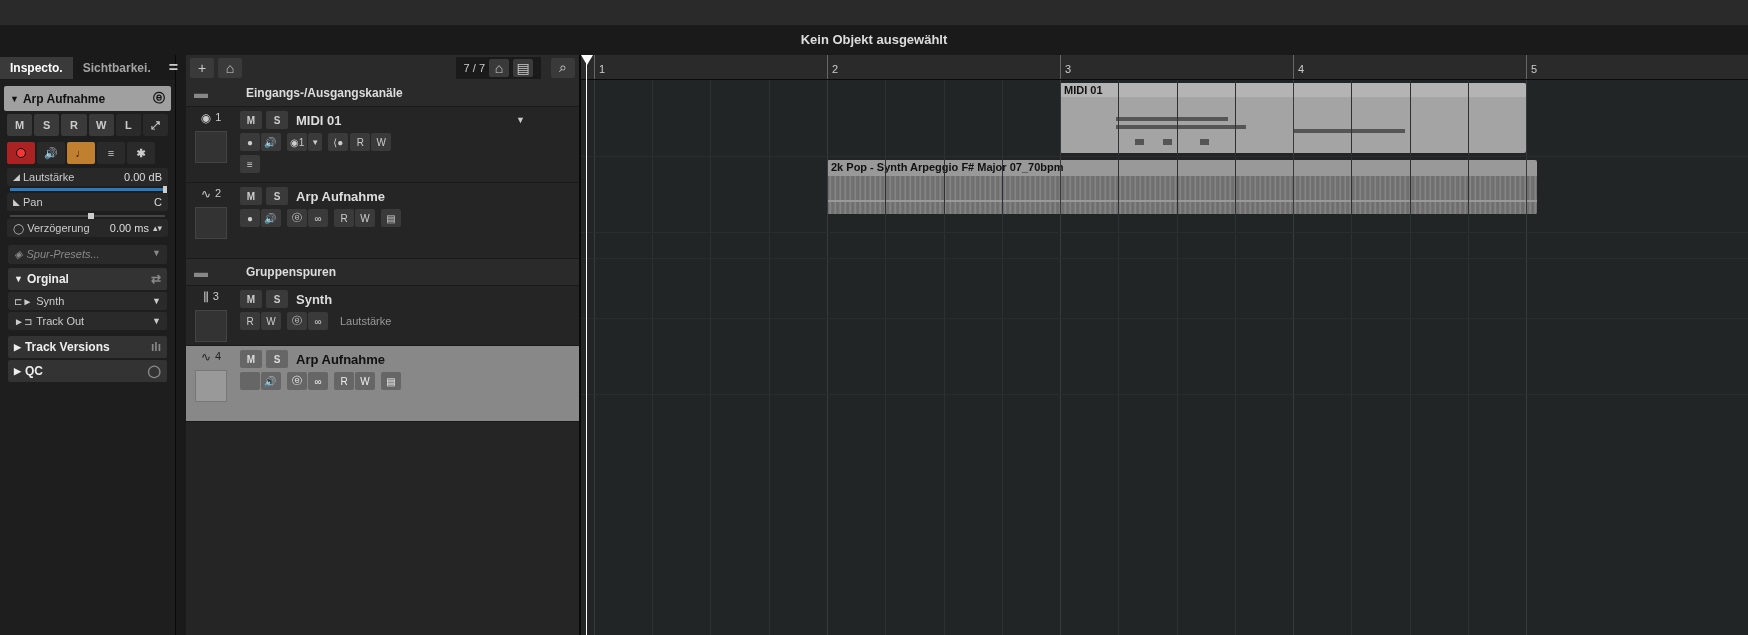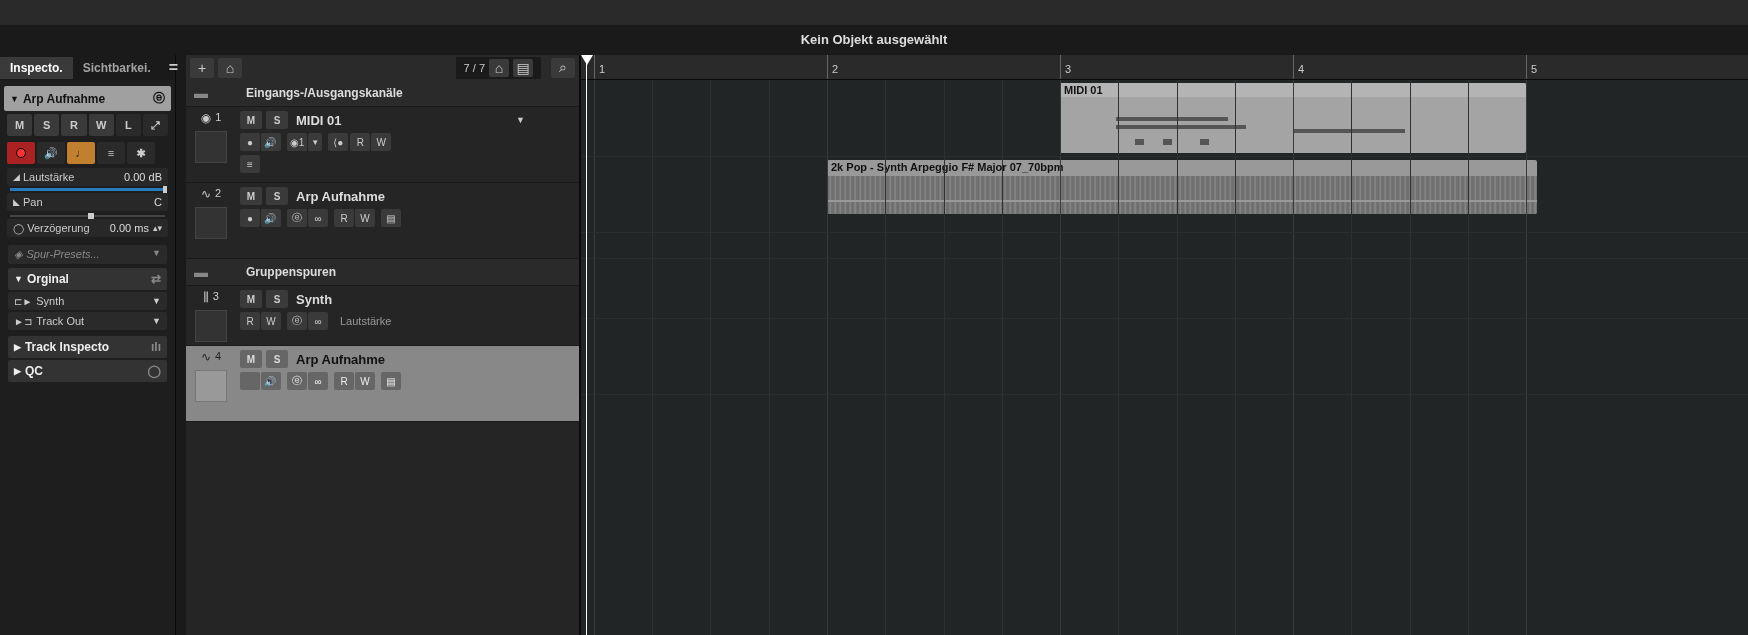--- a/index.html
+++ b/index.html
@@ -185,21 +185,21 @@
         <span class="arrow">▼</span>
       </div>
       <div class="route-row">
         <span class="route-icon">►⊐</span>
         <span>Track Out</span>
         <span class="arrow">▼</span>
       </div>
 
       <div class="sub-section" style="margin-top:6px;">
         <span class="tri">▶</span>
-        <span>Track Inspecto</span>
+        <span>Track Versions</span>
         <span class="icon-right">ılı</span>
       </div>
       <div class="sub-section">
         <span class="tri">▶</span>
         <span>QC</span>
         <span class="icon-right">◯</span>
       </div>
     </div>
   </div>
 

